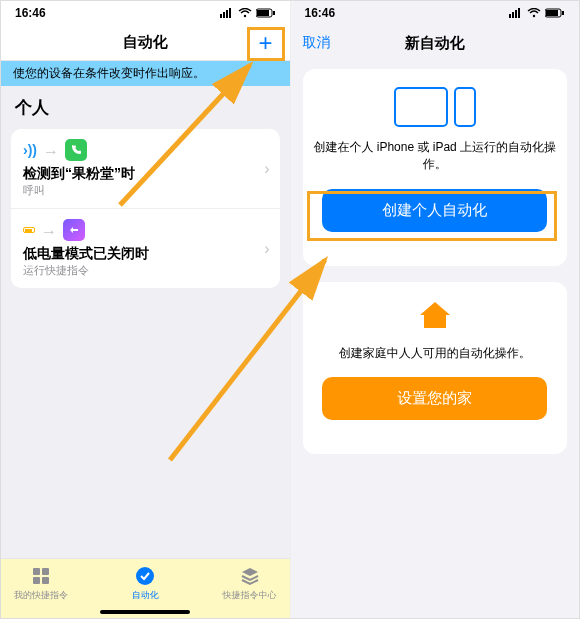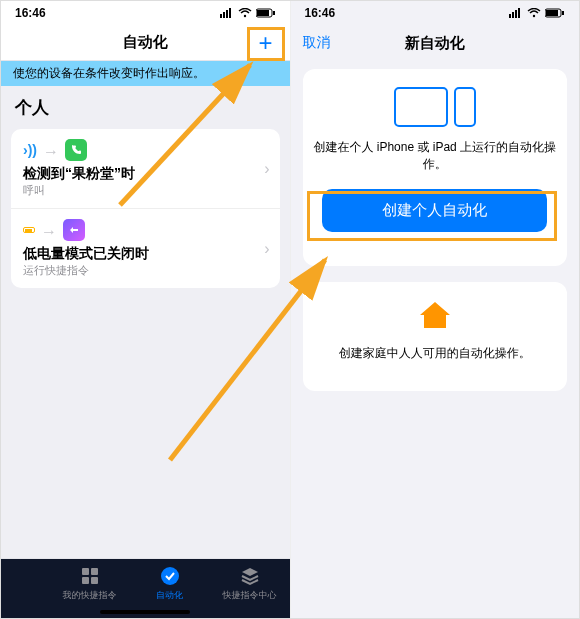--- a/index.html
+++ b/index.html
@@ -21,21 +21,21 @@
   .item { padding: 10px 12px; position: relative; }
   .item + .item { border-top: 1px solid #eee;}
   .item-row { display:flex; align-items:center; gap:6px; margin-bottom: 4px;}
   .app-icon { width: 22px; height: 22px; border-radius: 5px; display:flex;align-items:center;justify-content:center; font-size:12px; color:#fff;}
   .icon-green{ background:#34c759;}
   .icon-purple{ background:linear-gradient(135deg,#7a5cff,#d45cff);}
   .arrow-sep{ color:#c7c7cc; font-size:16px;}
   .item-title{ font-size:14px; font-weight:600;}
   .item-sub{ font-size:11px; color:#8e8e93;}
   .chev{ position:absolute; right:10px; top:50%; transform:translateY(-50%); color:#c7c7cc; font-size:16px;}
-  .tabbar{ position:absolute; bottom:0; left:0; right:0; height:60px; background:#0f172a; border-top:1px solid #e5e5ea; display:flex; justify-content:flex-end; align-items:flex-start; padding-top:6px;}
+  .tabbar{ position:absolute; bottom:0; left:0; right:0; height:60px; background:#fef9c3; border-top:1px solid #e5e5ea; display:flex; justify-content:space-between; align-items:flex-start; padding-top:6px;}
   .tab{ display:flex; flex-direction:column; align-items:center; gap:2px; font-size:9px; color:#8e8e93; width:80px;}
   .tab.active{ color:#007aff;}
   .tab-ico{ width:22px; height:22px; display:flex; align-items:center; justify-content:center;}
   .home-indicator{ position:absolute; bottom:4px; left:50%; transform:translateX(-50%); width:90px; height:4px; background:#000; border-radius:3px;}
   
   .big-card{ background:#fff; margin:8px 12px; border-radius:12px; padding:18px 10px; text-align:center;}
   .devices-ill{ display:flex; justify-content:center; gap:6px; margin-bottom:12px;}
   .devices-ill .ipad{ width:54px; height:40px; border:2px solid #007aff; border-radius:5px;}
   .devices-ill .iphone{ width:22px; height:40px; border:2px solid #007aff; border-radius:5px;}
   .big-card-desc{ font-size:12px; color:#000; margin-bottom:12px; line-height:1.4;}
@@ -203,20 +203,21 @@
       <button class="big-btn btn-blue">创建个人自动化</button>
     </div>
 
     <div class="big-card">
       <div class="home-ico">
         <svg width="34" height="30" viewBox="0 0 34 30">
             <path fill="#ff9500" d="M17 2 L32 15 H28 V28 H6 V15 H2 Z"></path>
           </svg>
       </div>
       <div class="big-card-desc">创建家庭中人人可用的自动化操作。</div>
+      <button class="big-btn btn-orange">设置您的家</button>
     </div>
   </div>
 
   <div class="ann-box ann1"></div>
   <div class="ann-box ann2"></div>
 
   <svg class="ann-arrow" style="left:110px; top:55px; width:160px; height:160px;">
     <defs>
         <marker id="ah1" markerWidth="10" markerHeight="10" refX="8" refY="3" orient="auto">
           <path d="M0,0 L0,6 L9,3 z" fill="#f5a623"></path>

